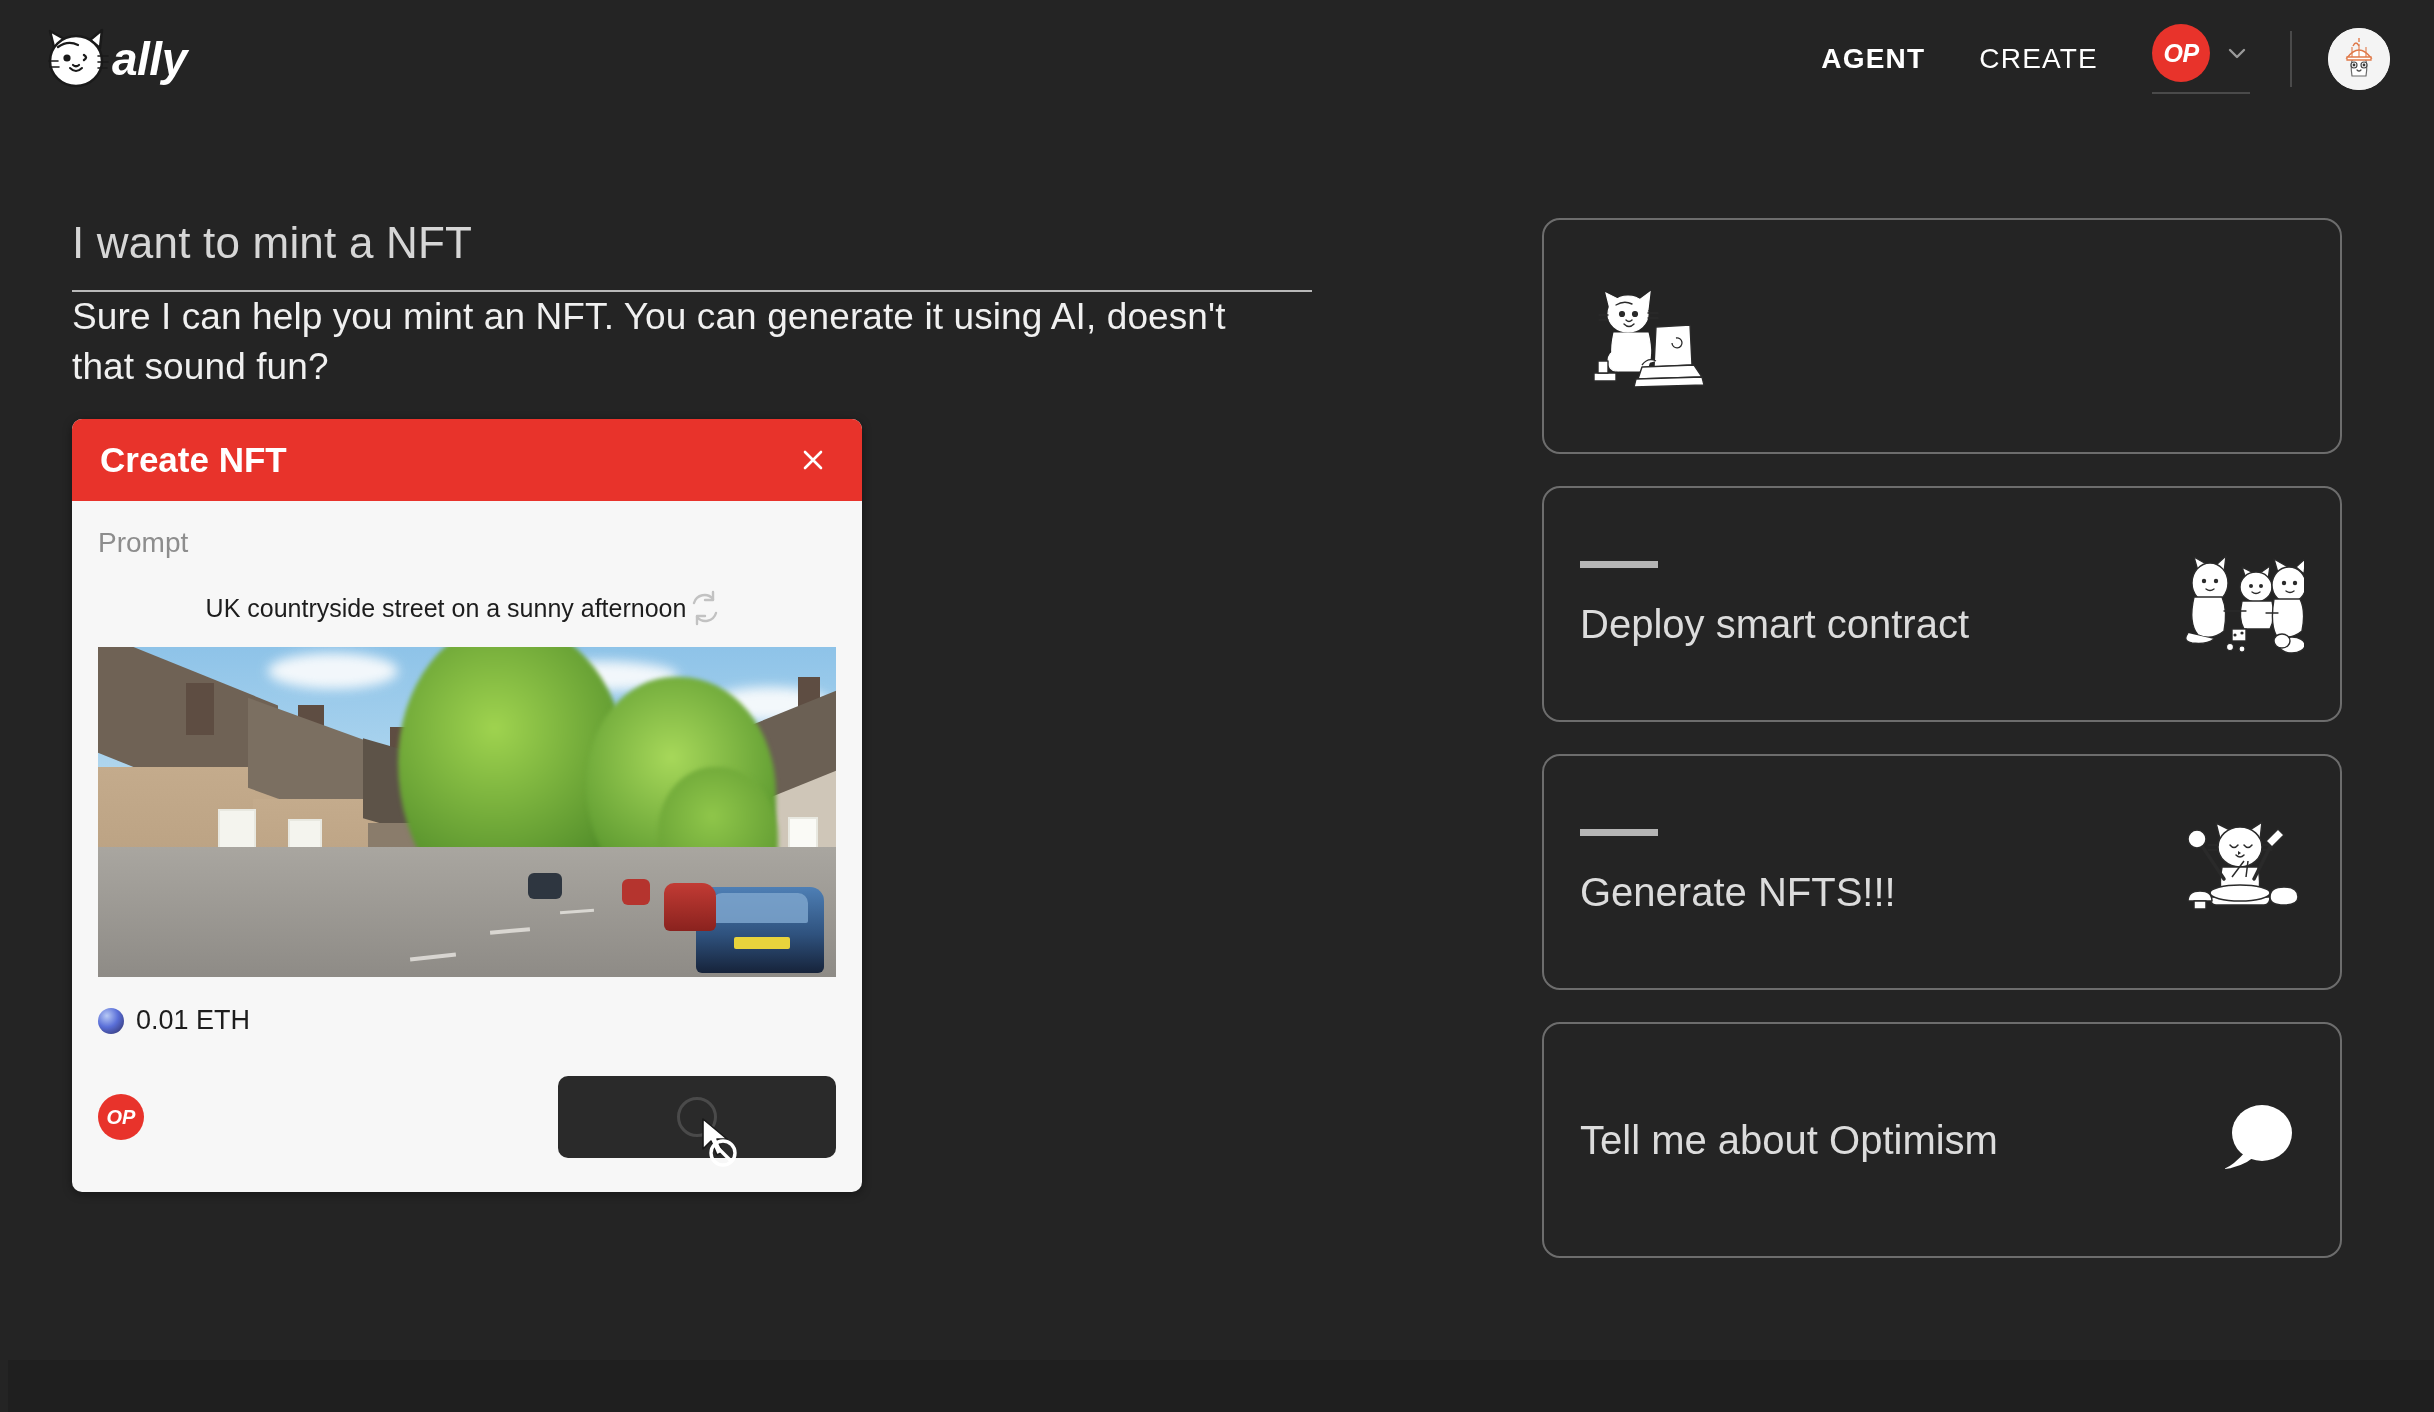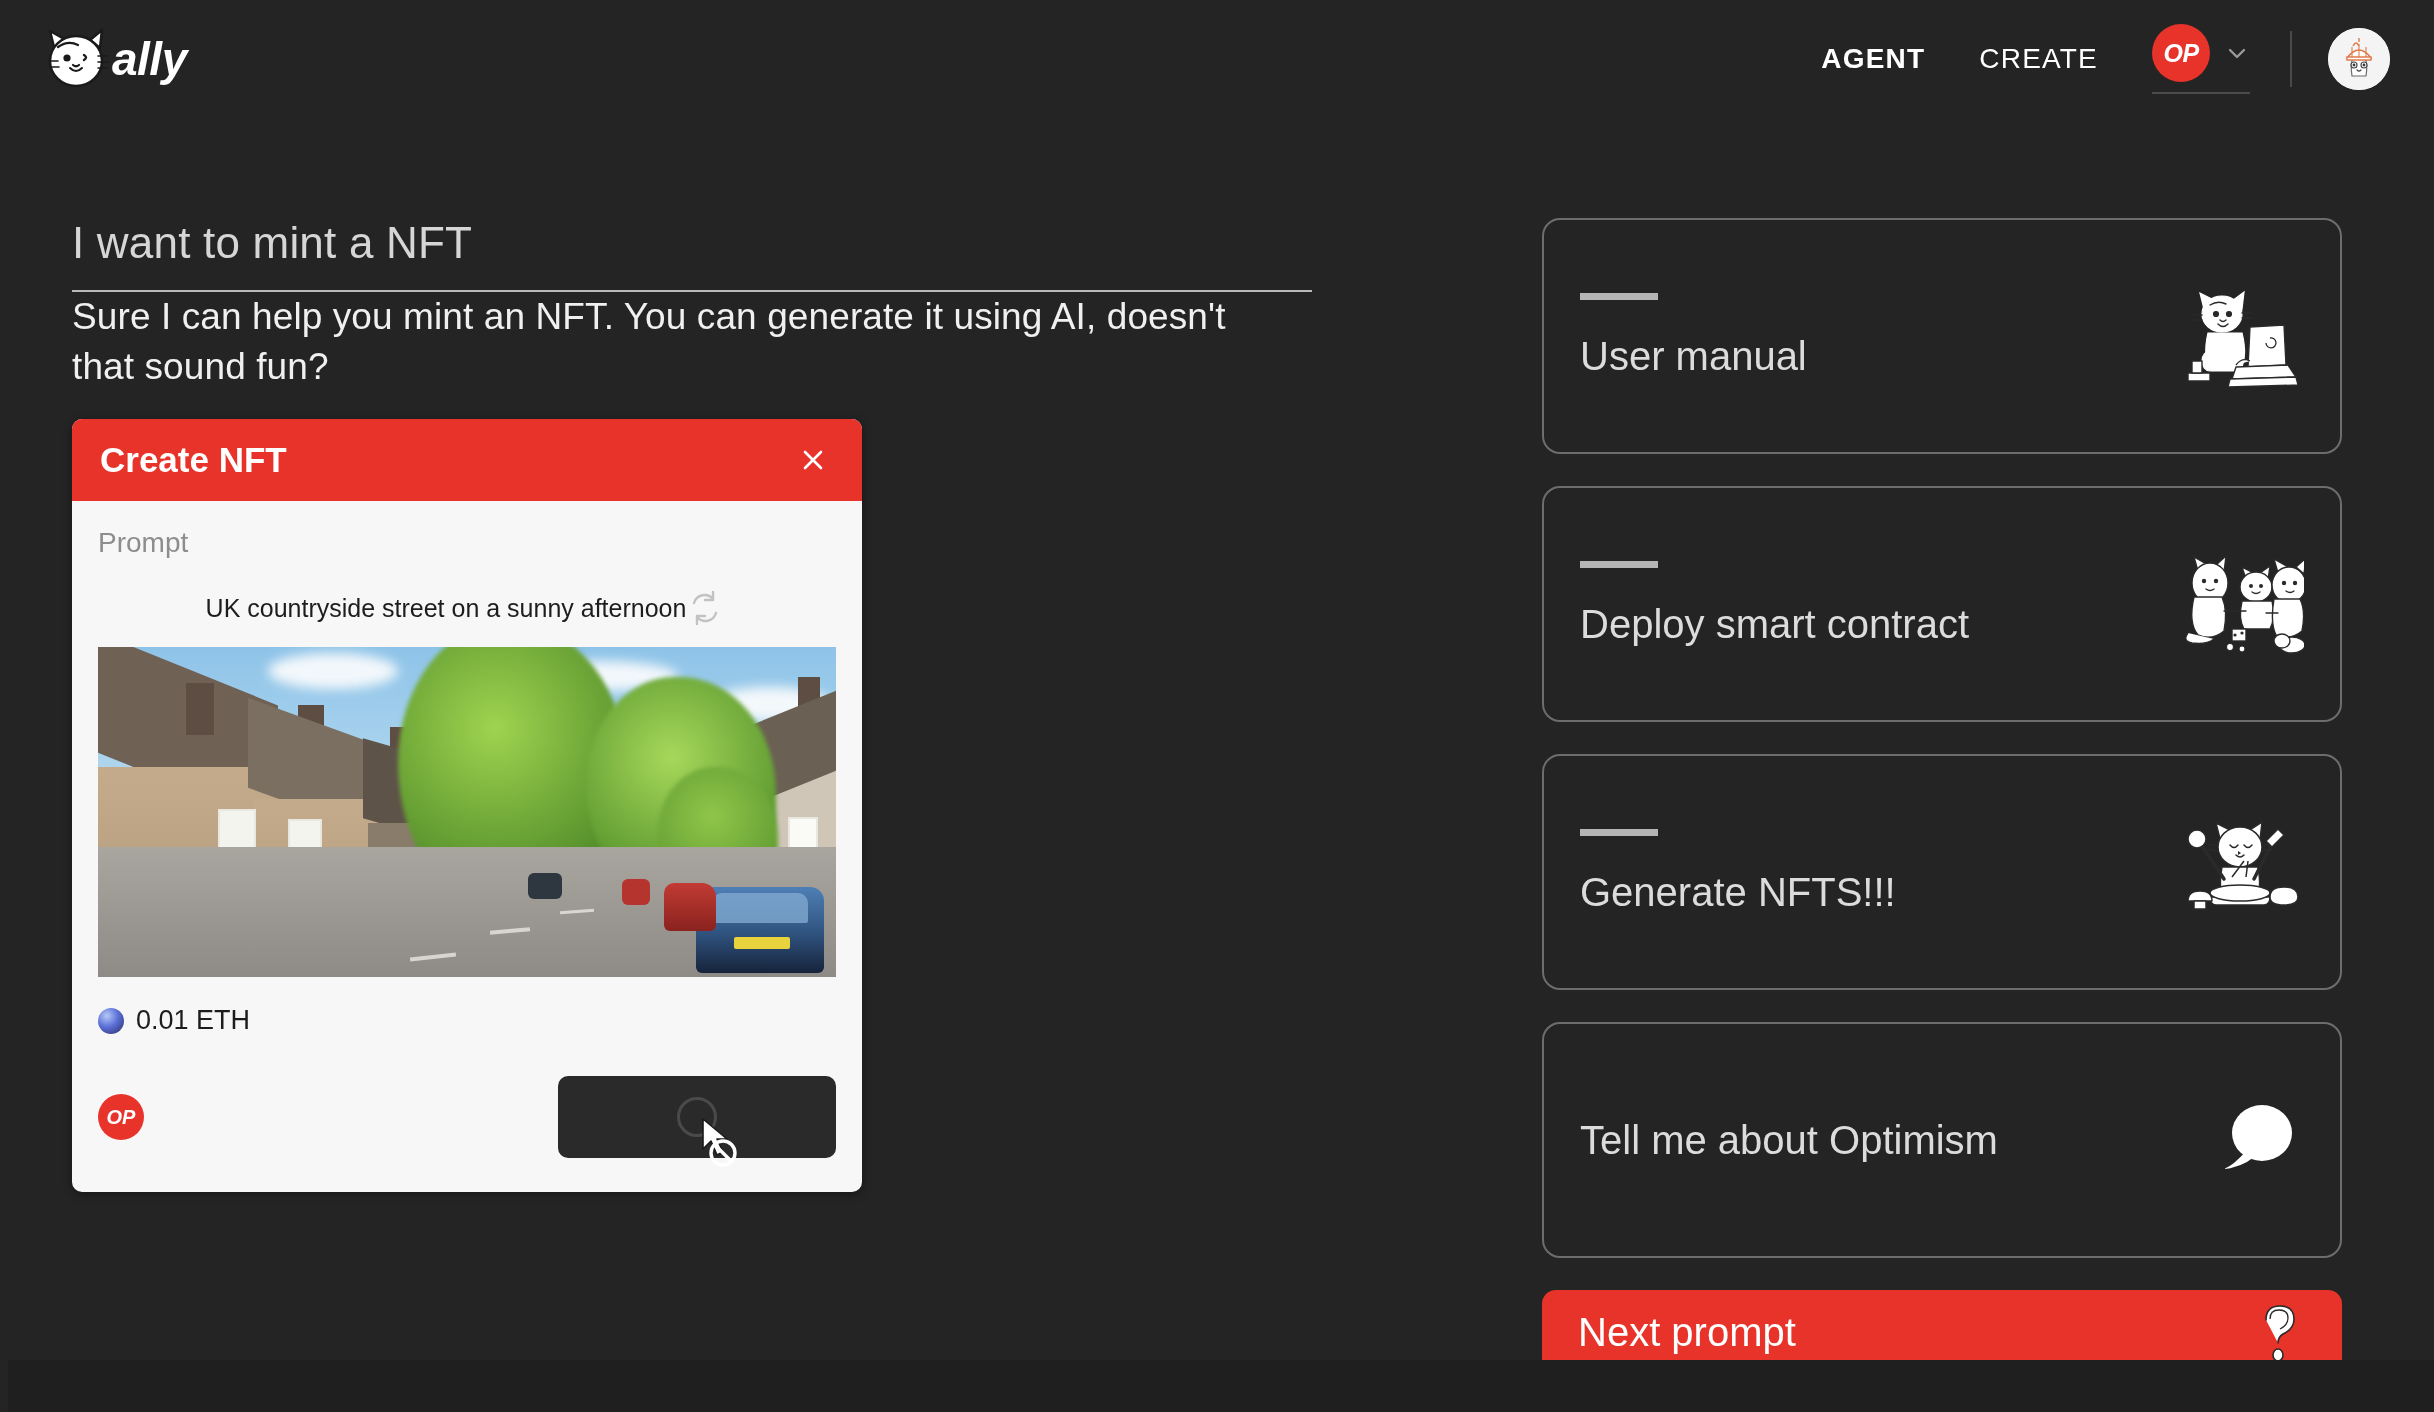--- a/index.html
+++ b/index.html
@@ -325,24 +325,20 @@
             </svg>
           </span>
         </button>
       </div>
     </div>
   </div>
 
   <div class="col-right">
 
     <div class="sugg-card">
-      <div class="sugg-left">
-        <div class="sugg-dash"></div>
-        <div class="sugg-title">User manual</div>
-      </div>
       <span class="sugg-art">
         <svg viewBox="0 0 130 110" width="130" height="110">
           <g fill="#ffffff" stroke="#ffffff" stroke-width="1.2">
             <path d="M30 28 L26 12 L42 20 Z"></path>
               <path d="M58 20 L70 11 L68 28 Z"></path>
             <ellipse cx="48" cy="33" rx="20" ry="18"></ellipse>
             <path d="M34 52 q-6 26 4 38 h28 q8-14 2-38 z"></path>
             <ellipse cx="36" cy="80" rx="8" ry="10"></ellipse>
           </g>
           <g fill="none" stroke="#2a2a2a" stroke-width="1.4" stroke-linecap="round">
@@ -457,26 +453,16 @@
         <div class="sugg-title">Tell me about Optimism</div>
       </div>
       <span class="sugg-art" style="width:92px;height:82px;">
         <svg viewBox="0 0 92 82" width="92" height="82">
           <ellipse cx="50" cy="34" rx="30" ry="28" fill="#ffffff"></ellipse>
           <path d="M34 52 q-12 14 -22 18 q18 -2 30 -12 z" fill="#ffffff"></path>
         </svg>
       </span>
     </div>
 
-    <button class="next-btn">
-      <span class="next-label">Next prompt</span>
-      <span class="next-art">
-        <svg viewBox="0 0 52 60" width="52" height="60">
-          <path d="M12 18 q0-14 14-14 q14 0 14 13 q0 10-11 15 q-5 3-5 9" fill="#ffffff" stroke="#2a2a2a" stroke-width="1.6" stroke-linecap="round" stroke-linejoin="round"></path>
-          <path d="M16 17 q0-9 9-9 q9 0 9 8 q0 7-8 11" fill="none" stroke="#2a2a2a" stroke-width="1.3"></path>
-          <ellipse cx="24" cy="53" rx="5" ry="6" fill="#ffffff" stroke="#2a2a2a" stroke-width="1.6"></ellipse>
-        </svg>
-      </span>
-    </button>
   </div>
 
   <div class="footer-band"></div>
 </div>
 
 </body></html>

